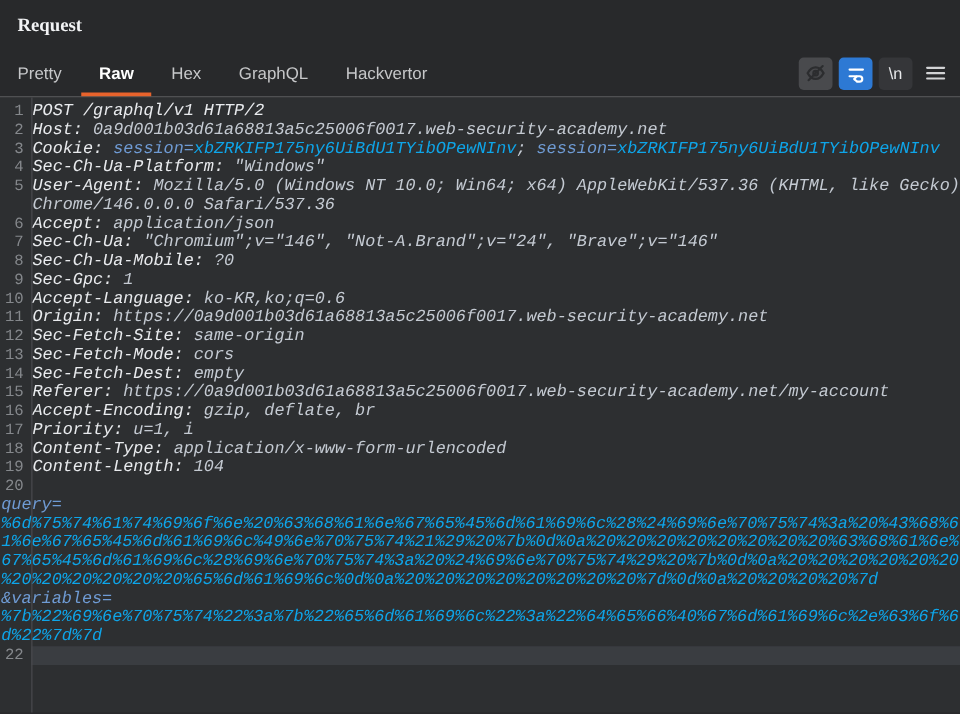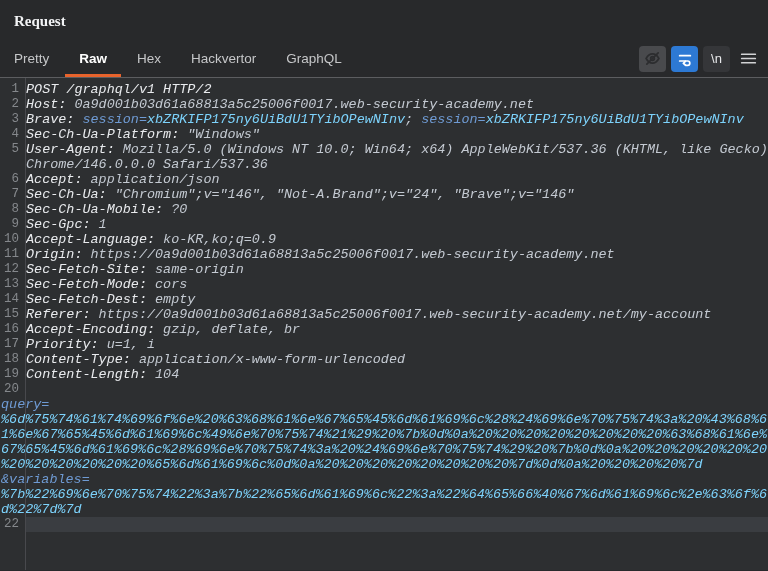--- a/index.html
+++ b/index.html
@@ -61,36 +61,36 @@
   .code{
     flex:1;min-width:0;min-height:15px;
     padding-left:1px;
     white-space:pre-wrap;
     overflow-wrap:break-word;word-wrap:break-word;font-style:italic;
   }
   .row.current .code{background:#3a3d41;}
   .c-h{color:#e9ebee;}
   .c-v{color:#c4cad2;margin-top:18px;}
   .c-b{color:#6f9bd4;}
-  .c-o{color:#7dd3fc;}
+  .c-o{color:#0ea5e9;}
 </style>
 </head>
 <body>
 
 <div class="panel-header">
   <div class="panel-title">Request</div>
 </div>
 
 <div class="tab-bar">
   <div class="tab-list">
       <div class="tab">Pretty</div>
       <div class="tab active">Raw</div>
       <div class="tab">Hex</div>
+      <div class="tab">GraphQL</div>
       <div class="tab">Hackvertor</div>
-      <div class="tab">GraphQL</div>
     </div>
 
   <div class="toolbar">
     <div class="icon-btn btn-eye" title="">
       <span style="display:flex;">
         <svg width="17" height="17" viewBox="0 0 24 24" fill="none" stroke="#2c2d2f" stroke-width="2.4" stroke-linecap="round">
           <path d="M3 12c2.5-4.5 6-6.5 9-6.5s6.5 2 9 6.5c-2.5 4.5-6 6.5-9 6.5s-6.5-2-9-6.5z"></path>
           <circle cx="12" cy="12" r="2.6"></circle>
           <line x1="4" y1="20" x2="20" y2="4"></line>
         </svg>
@@ -126,21 +126,21 @@
       <div class="row">
         <div class="ln">1</div>
         <div class="code"><span class="c-h">POST /graphql/v1 HTTP/2</span></div>
       </div>
       <div class="row">
         <div class="ln">2</div>
         <div class="code"><span class="c-h">Host:</span><wbr><span class="c-v"> 0a9d001b03d61a68813a5c25006f0017.web-security-academy.net</span></div>
       </div>
       <div class="row">
         <div class="ln">3</div>
-        <div class="code"><span class="c-h">Brave:</span><wbr><span class="c-v"> </span><wbr><span class="c-b">session=</span><wbr><span class="c-o">xbZRKIFP175ny6UiBdU1TYibOPewNInv</span><wbr><span class="c-v">; </span><wbr><span class="c-b">session=</span><wbr><span class="c-o">xbZRKIFP175ny6UiBdU1TYibOPewNInv</span></div>
+        <div class="code"><span class="c-h">Cookie:</span><wbr><span class="c-v"> </span><wbr><span class="c-b">session=</span><wbr><span class="c-o">xbZRKIFP175ny6UiBdU1TYibOPewNInv</span><wbr><span class="c-v">; </span><wbr><span class="c-b">session=</span><wbr><span class="c-o">xbZRKIFP175ny6UiBdU1TYibOPewNInv</span></div>
       </div>
       <div class="row">
         <div class="ln">4</div>
         <div class="code"><span class="c-h">Sec-Ch-Ua-Platform:</span><wbr><span class="c-v"> "Windows"</span></div>
       </div>
       <div class="row">
         <div class="ln">5</div>
         <div class="code"><span class="c-h">User-Agent:</span><wbr><span class="c-v"> Mozilla/5.0 (Windows NT 10.0; Win64; x64) AppleWebKit/537.36 (KHTML, like Gecko) Chrome/146.0.0.0 Safari/537.36</span></div>
       </div>
       <div class="row">
@@ -154,21 +154,21 @@
       <div class="row">
         <div class="ln">8</div>
         <div class="code"><span class="c-h">Sec-Ch-Ua-Mobile:</span><wbr><span class="c-v"> ?0</span></div>
       </div>
       <div class="row">
         <div class="ln">9</div>
         <div class="code"><span class="c-h">Sec-Gpc:</span><wbr><span class="c-v"> 1</span></div>
       </div>
       <div class="row">
         <div class="ln">10</div>
-        <div class="code"><span class="c-h">Accept-Language:</span><wbr><span class="c-v"> ko-KR,ko;q=0.9</span></div>
+        <div class="code"><span class="c-h">Accept-Language:</span><wbr><span class="c-v"> ko-KR,ko;q=0.6</span></div>
       </div>
       <div class="row">
         <div class="ln">11</div>
         <div class="code"><span class="c-h">Origin:</span><wbr><span class="c-v"> https://0a9d001b03d61a68813a5c25006f0017.web-security-academy.net</span></div>
       </div>
       <div class="row">
         <div class="ln">12</div>
         <div class="code"><span class="c-h">Sec-Fetch-Site:</span><wbr><span class="c-v"> same-origin</span></div>
       </div>
       <div class="row">

